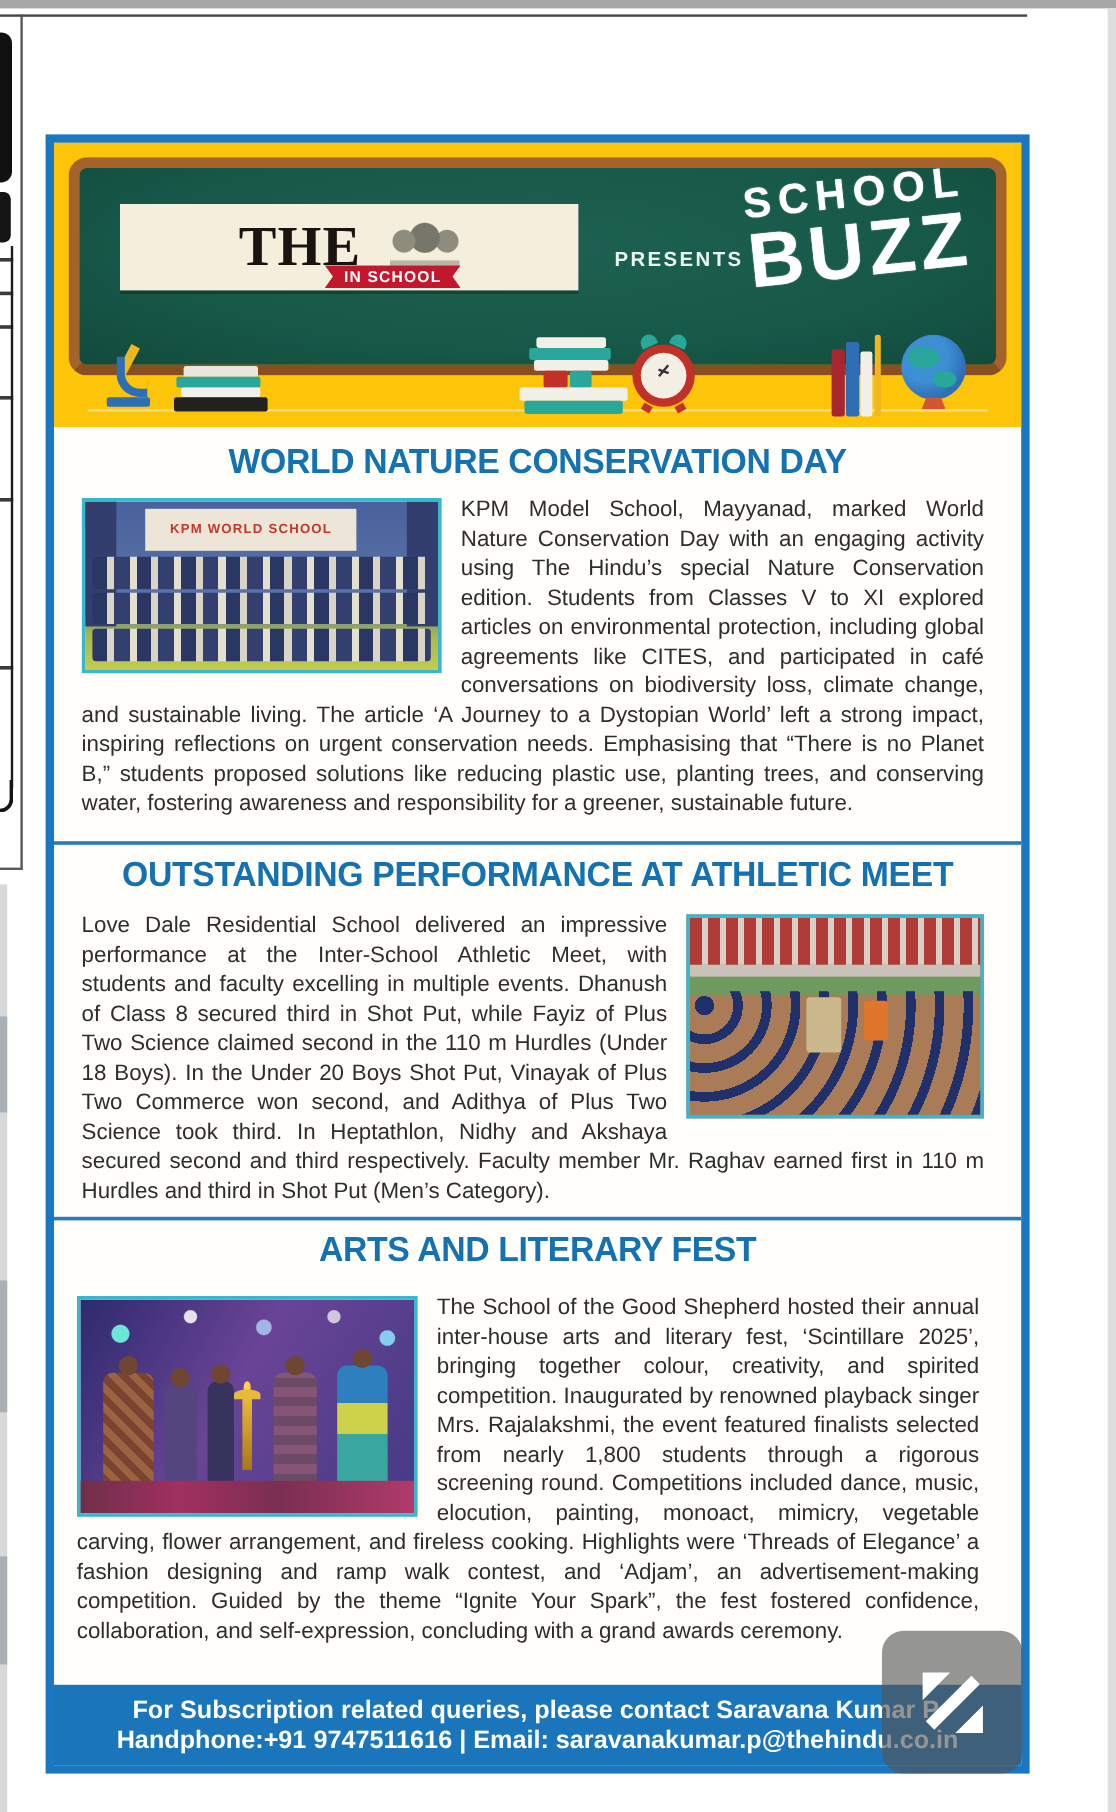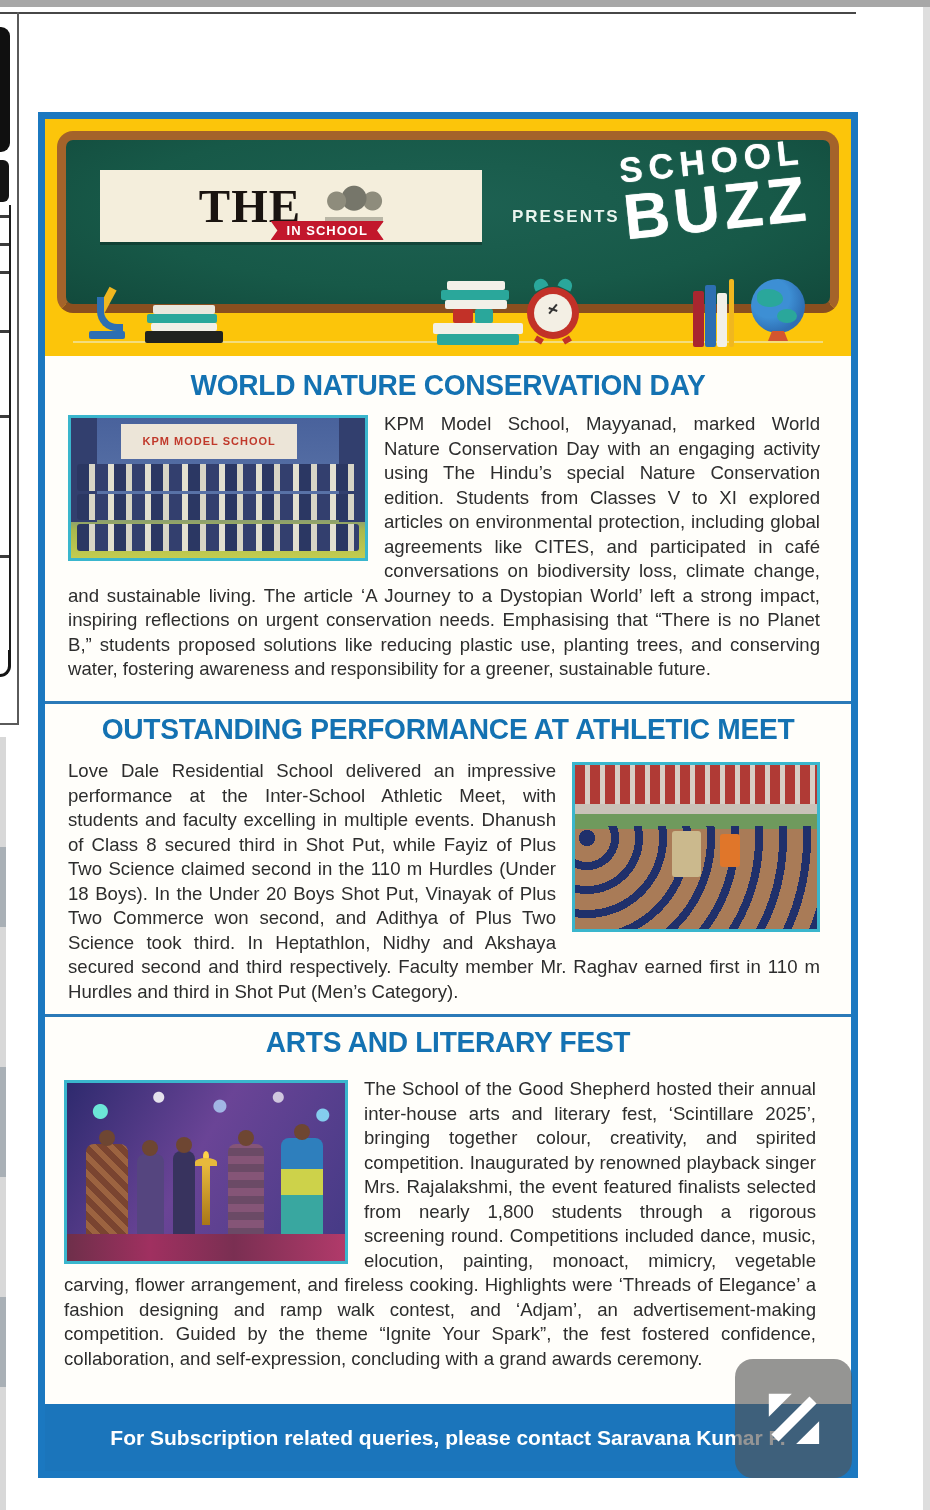--- a/index.html
+++ b/index.html
@@ -218,21 +218,21 @@
       </div>
       <div class="globe-stand"></div>
     </div>
   </div>
 
   <div class="headline" style="top:250px">WORLD NATURE CONSERVATION DAY</div>
   <div class="body-text" style="left:23px;top:293px;width:752px;height:287px">
     <div class="photo ph-left p1">
       <div class="p1-curtain" style="left:0"></div>
       <div class="p1-curtain" style="right:0"></div>
-      <div class="p1-banner">KPM MODEL SCHOOL</div>
+      <div class="p1-banner">KPM WORLD SCHOOL</div>
       <div class="crowd-row" style="top:33%"></div>
       <div class="crowd-row" style="top:54%"></div>
       <div class="crowd-row" style="top:76%"></div>
     </div>
     <span>KPM Model School, Mayyanad, marked World Nature Conservation Day with an engaging activity using The Hindu’s special Nature Conservation edition. Students from Classes V to XI explored articles on environmental protection, including global agreements like CITES, and participated in café conversations on biodiversity loss, climate change, and sustainable living. The article ‘A Journey to a Dystopian World’ left a strong impact, inspiring reflections on urgent conservation needs. Emphasising that “There is no Planet B,” students proposed solutions like reducing plastic use, planting trees, and conserving water, fostering awareness and responsibility for a greener, sustainable future.</span>
   </div>
 
   <div class="divider" style="top:582px"></div>
 
   <div class="headline" style="top:594px">OUTSTANDING PERFORMANCE AT ATHLETIC MEET</div>
@@ -262,20 +262,21 @@
       <div class="p3-flame"></div>
       <div class="p3-lamp-top"></div>
       <div class="p3-lamp-stem"></div>
       <div class="p3-floor"></div>
     </div>
     <span>The School of the Good Shepherd hosted their annual inter-house arts and literary fest, ‘Scintillare 2025’, bringing together colour, creativity, and spirited competition. Inaugurated by renowned playback singer Mrs. Rajalakshmi, the event featured finalists selected from nearly 1,800 students through a rigorous screening round. Competitions included dance, music, elocution, painting, monoact, mimicry, vegetable carving, flower arrangement, and fireless cooking. Highlights were ‘Threads of Elegance’ a fashion designing and ramp walk contest, and ‘Adjam’, an advertisement-making competition. Guided by the theme “Ignite Your Spark”, the fest fostered confidence, collaboration, and self-expression, concluding with a grand awards ceremony.</span>
   </div>
 
   <div class="footer">
     <div>For Subscription related queries, please contact Saravana Kumar P.</div>
+    <div>Handphone:+91 9747511616 | Email: saravanakumar.p@thehindu.co.in</div>
   </div>
 </div>
 
 <div class="expand-btn">
   <svg width="78" height="78" viewBox="0 0 78 78">
     <g stroke="#ffffff" stroke-width="10" fill="none">
       <line x1="20" y1="58" x2="58" y2="20"></line>
     </g>
     <polygon points="12,12 40,12 12,40" fill="#ffffff" transform="translate(4,4) scale(0.82)"></polygon>
     <polygon points="66,66 38,66 66,38" fill="#ffffff" transform="translate(10,10) scale(0.82)"></polygon>

